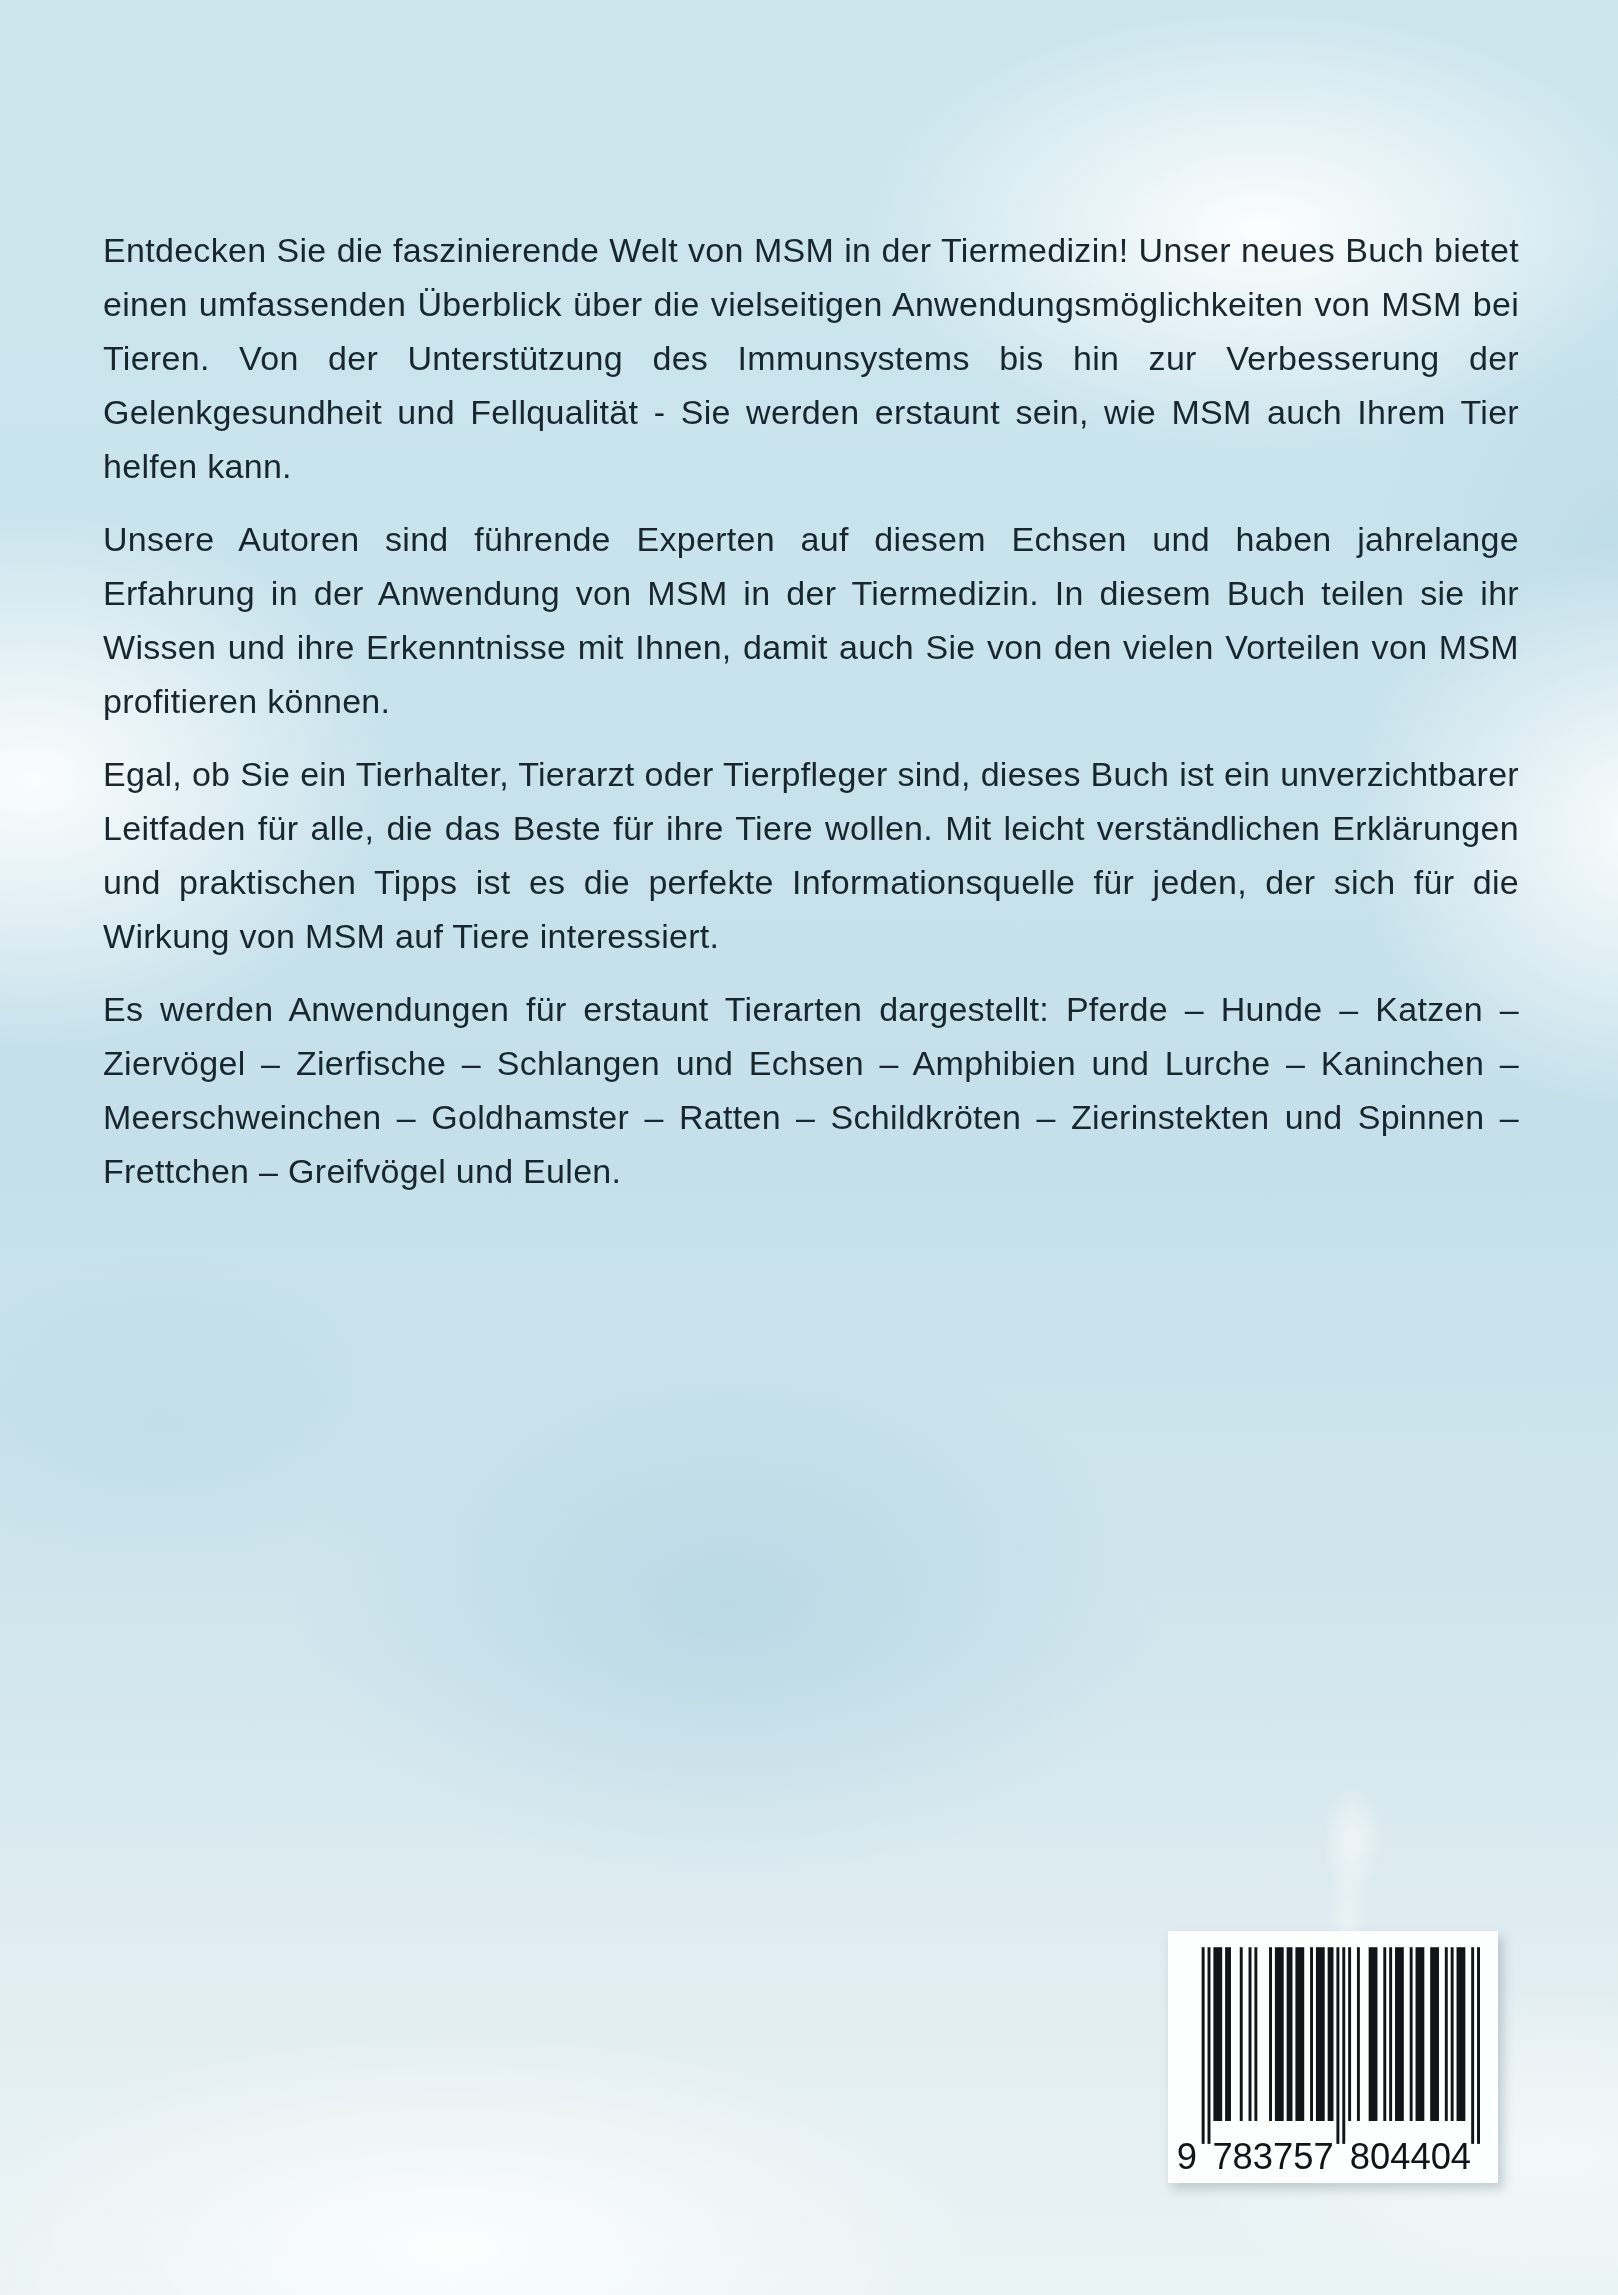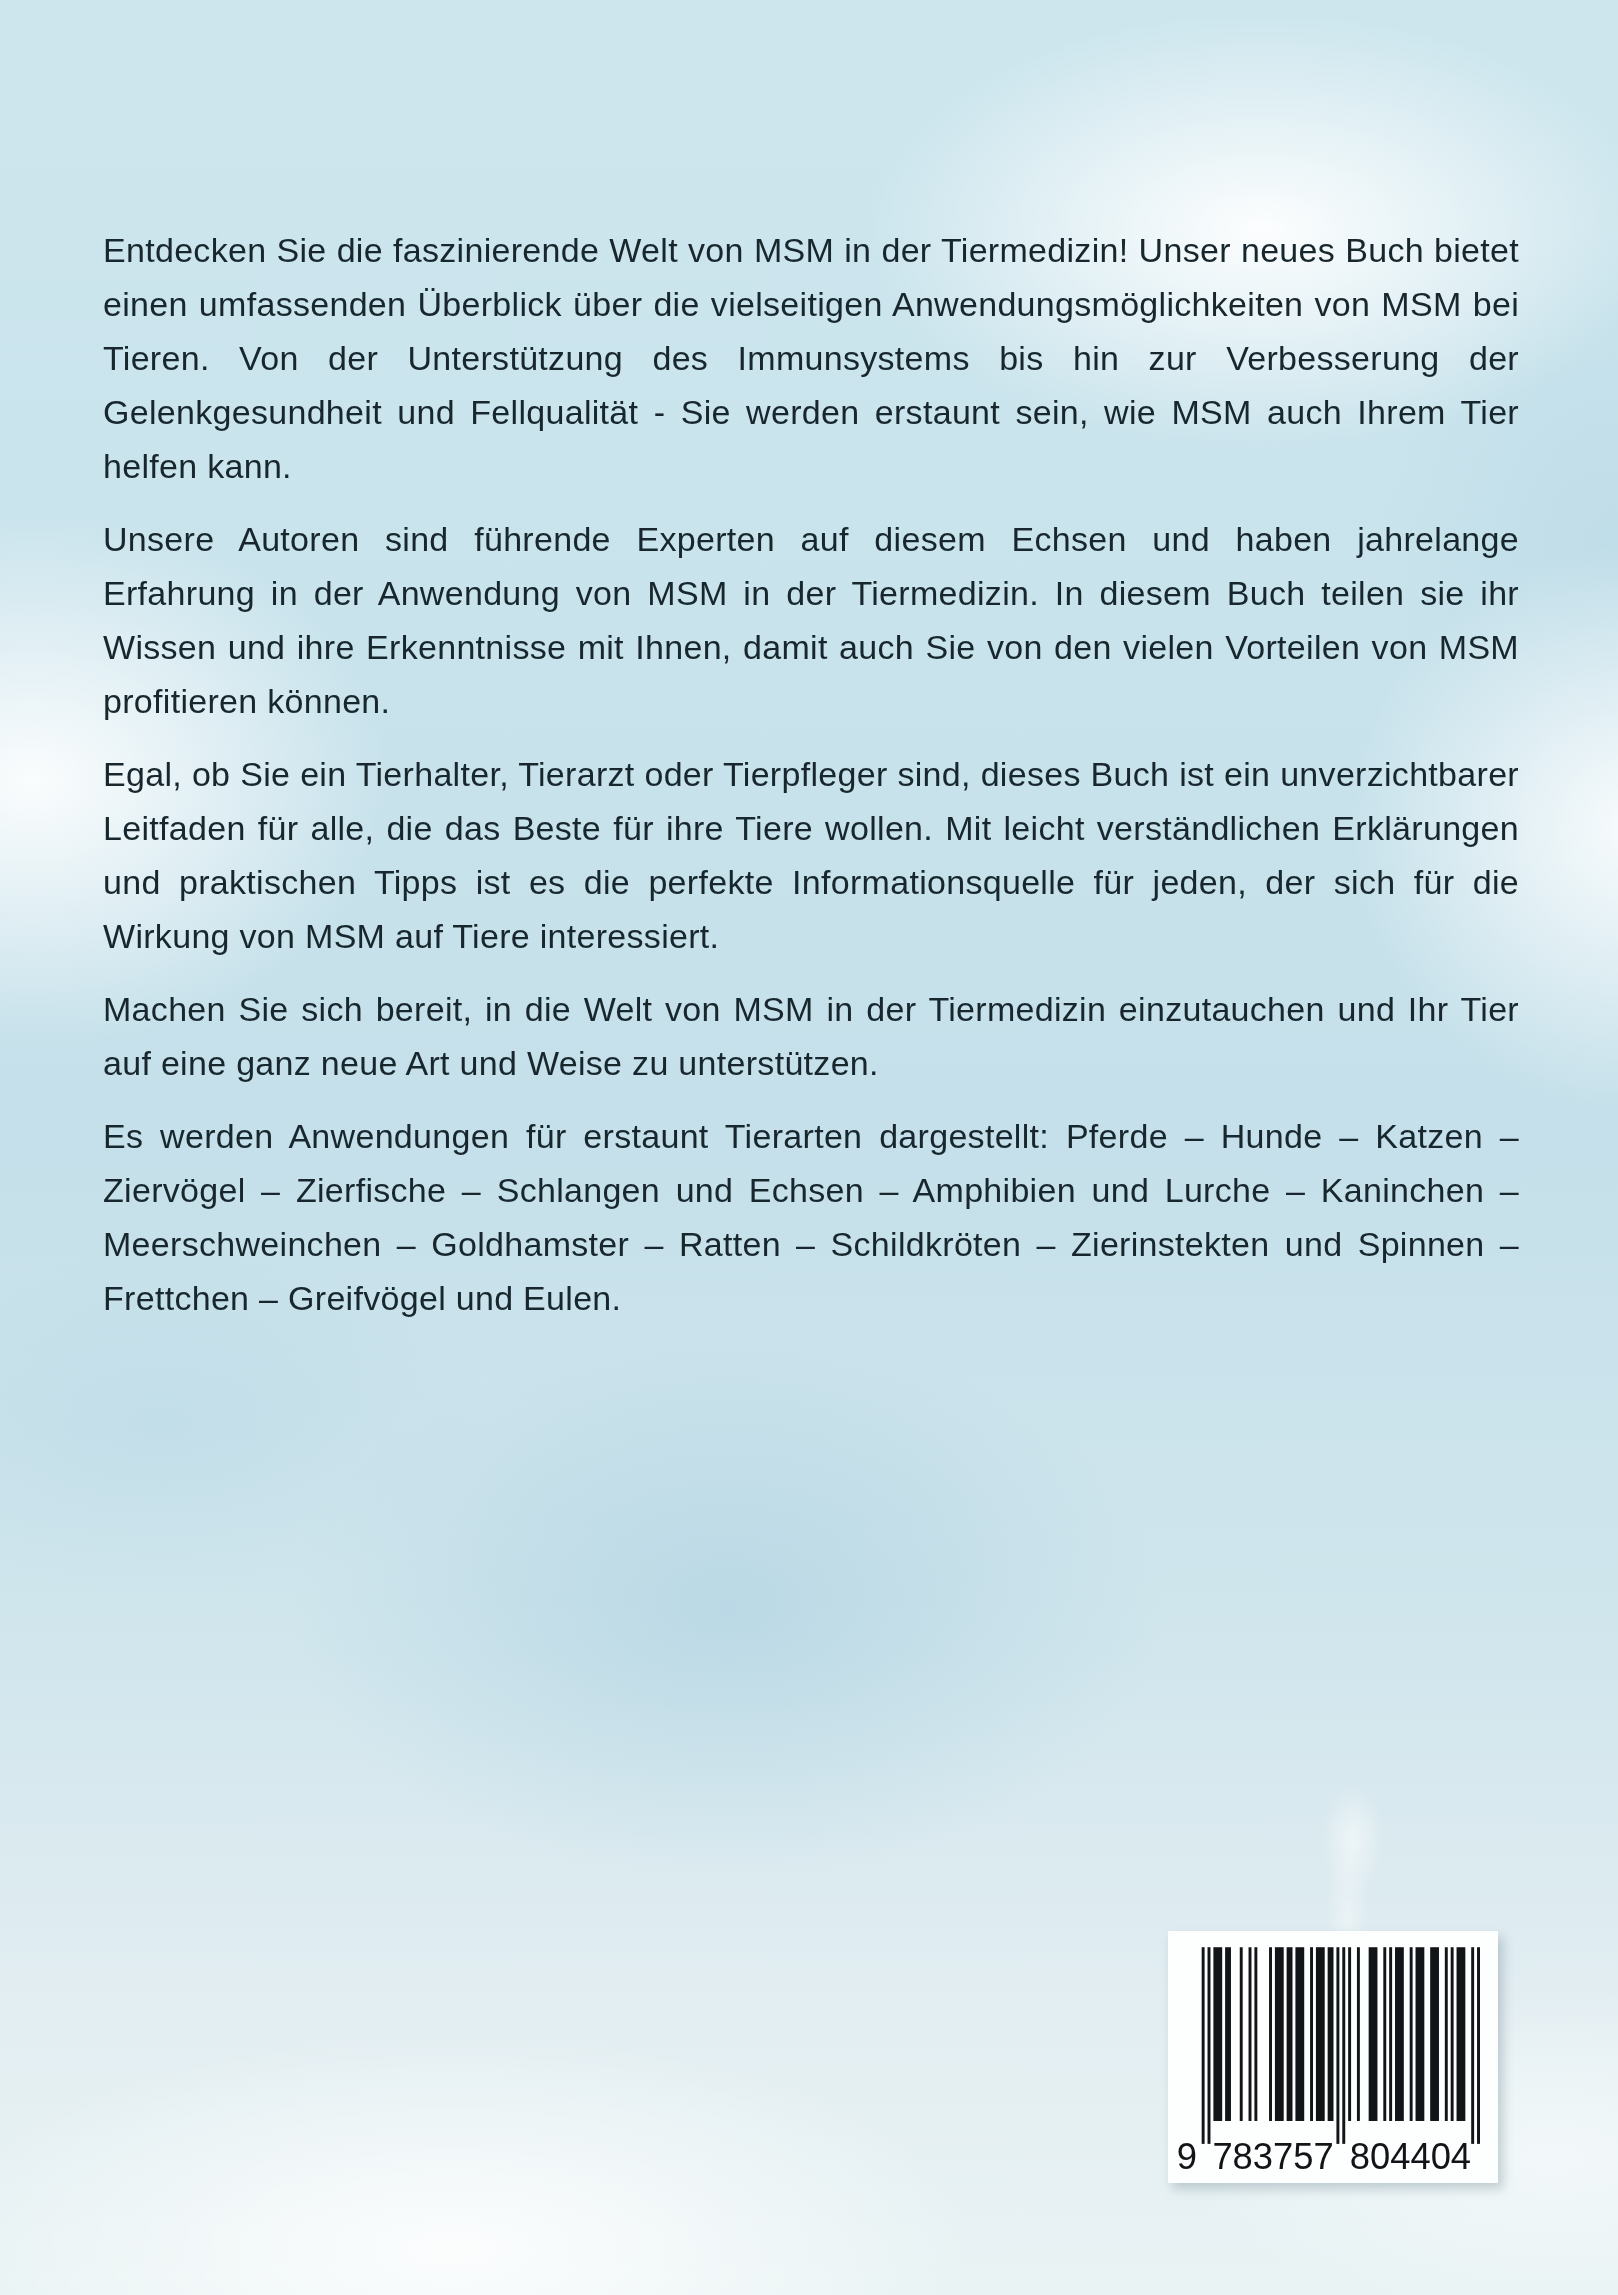--- a/index.html
+++ b/index.html
@@ -72,21 +72,20 @@
 </style>
 </head>
 <body>
 
 <div class="page" style="--ink: #17272d;">
 
   <div class="text-block">
     <p>Entdecken Sie die faszinierende Welt von MSM in der Tiermedizin! Unser neues Buch bietet einen umfassenden Überblick über die vielseitigen Anwendungsmöglichkeiten von MSM bei Tieren. Von der Unterstützung des Immunsystems bis hin zur Verbesserung der Gelenkgesundheit und Fellqualität - Sie werden erstaunt sein, wie MSM auch Ihrem Tier helfen kann.</p>
     <p>Unsere Autoren sind führende Experten auf diesem Echsen und haben jahrelange Erfahrung in der Anwendung von MSM in der Tiermedizin. In diesem Buch teilen sie ihr Wissen und ihre Erkenntnisse mit Ihnen, damit auch Sie von den vielen Vorteilen von MSM profitieren können.</p>
     <p>Egal, ob Sie ein Tierhalter, Tierarzt oder Tierpfleger sind, dieses Buch ist ein unverzichtbarer Leitfaden für alle, die das Beste für ihre Tiere wollen. Mit leicht verständlichen Erklärungen und praktischen Tipps ist es die perfekte Informationsquelle für jeden, der sich für die Wirkung von MSM auf Tiere interessiert.</p>
-    <p>Machen Sie sich bereit, in die Welt von MSM in der Tiermedizin einzutauchen und Ihr Tier auf eine ganz neue Art und Weise zu unterstützen.</p>
     <p>Es werden Anwendungen für erstaunt Tierarten dargestellt: Pferde – Hunde – Katzen – Ziervögel – Zierfische – Schlangen und Echsen – Amphibien und Lurche – Kaninchen – Meerschweinchen – Goldhamster – Ratten – Schildkröten – Zierinstekten und Spinnen – Frettchen – Greifvögel und Eulen.</p>
   </div>
 
   <div class="smudge"></div>
 
   <div class="barcode-box">
     <svg id="barcode-svg" viewBox="0 0 490 374" xmlns="http://www.w3.org/2000/svg">
       <g id="barcode-bars">
           <rect x="50.00" y="24" width="4.35" height="292" fill="#121517"></rect>
           <rect x="58.70" y="24" width="4.35" height="292" fill="#121517"></rect>

